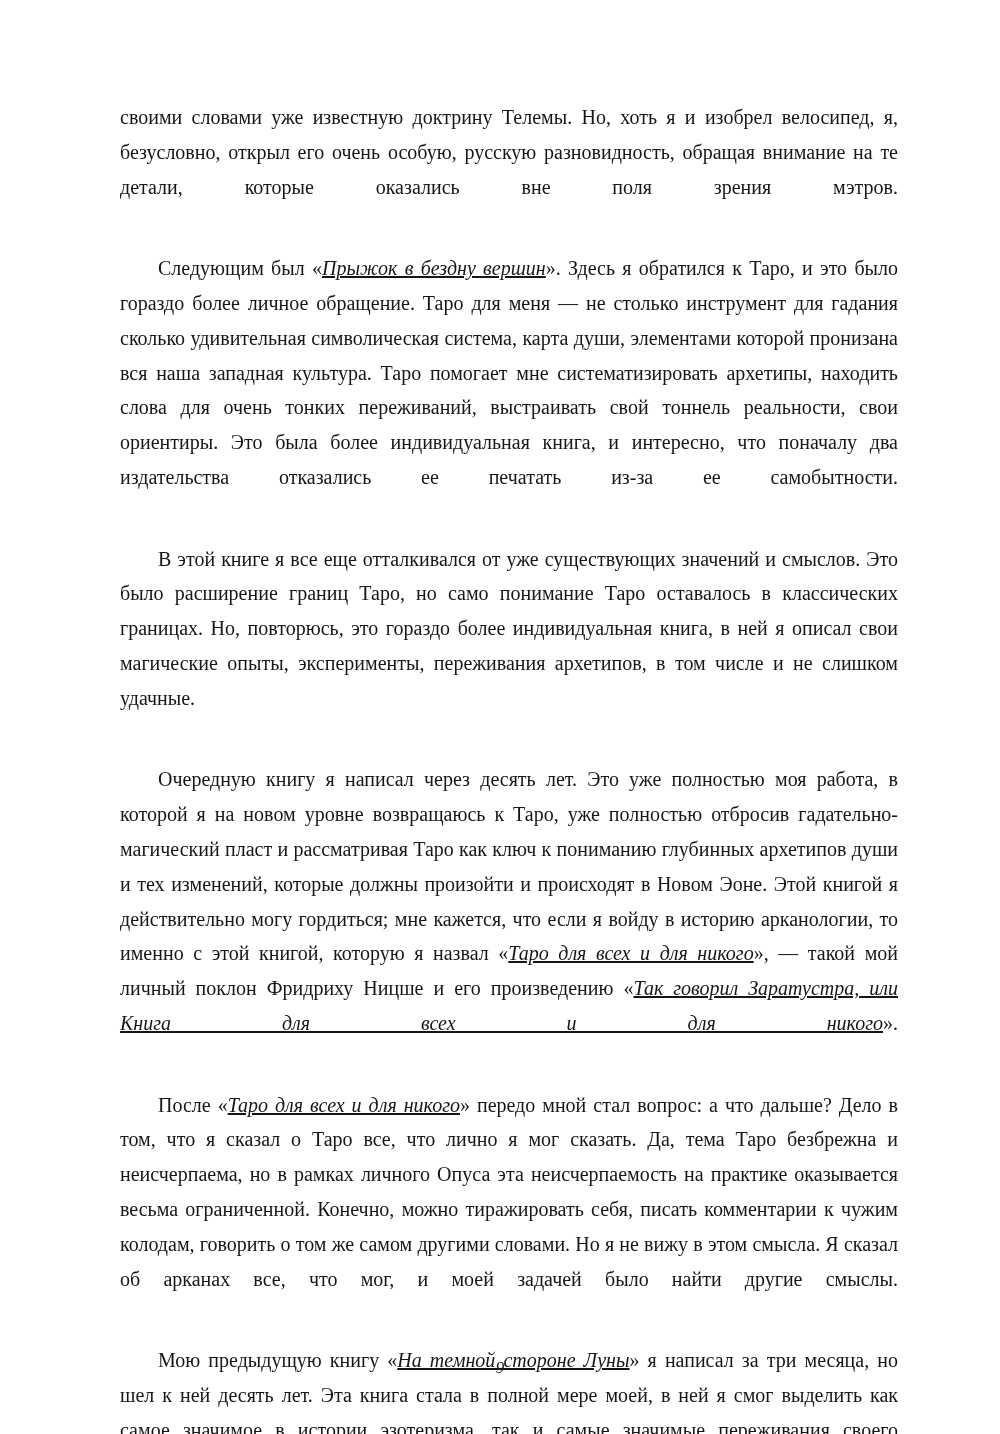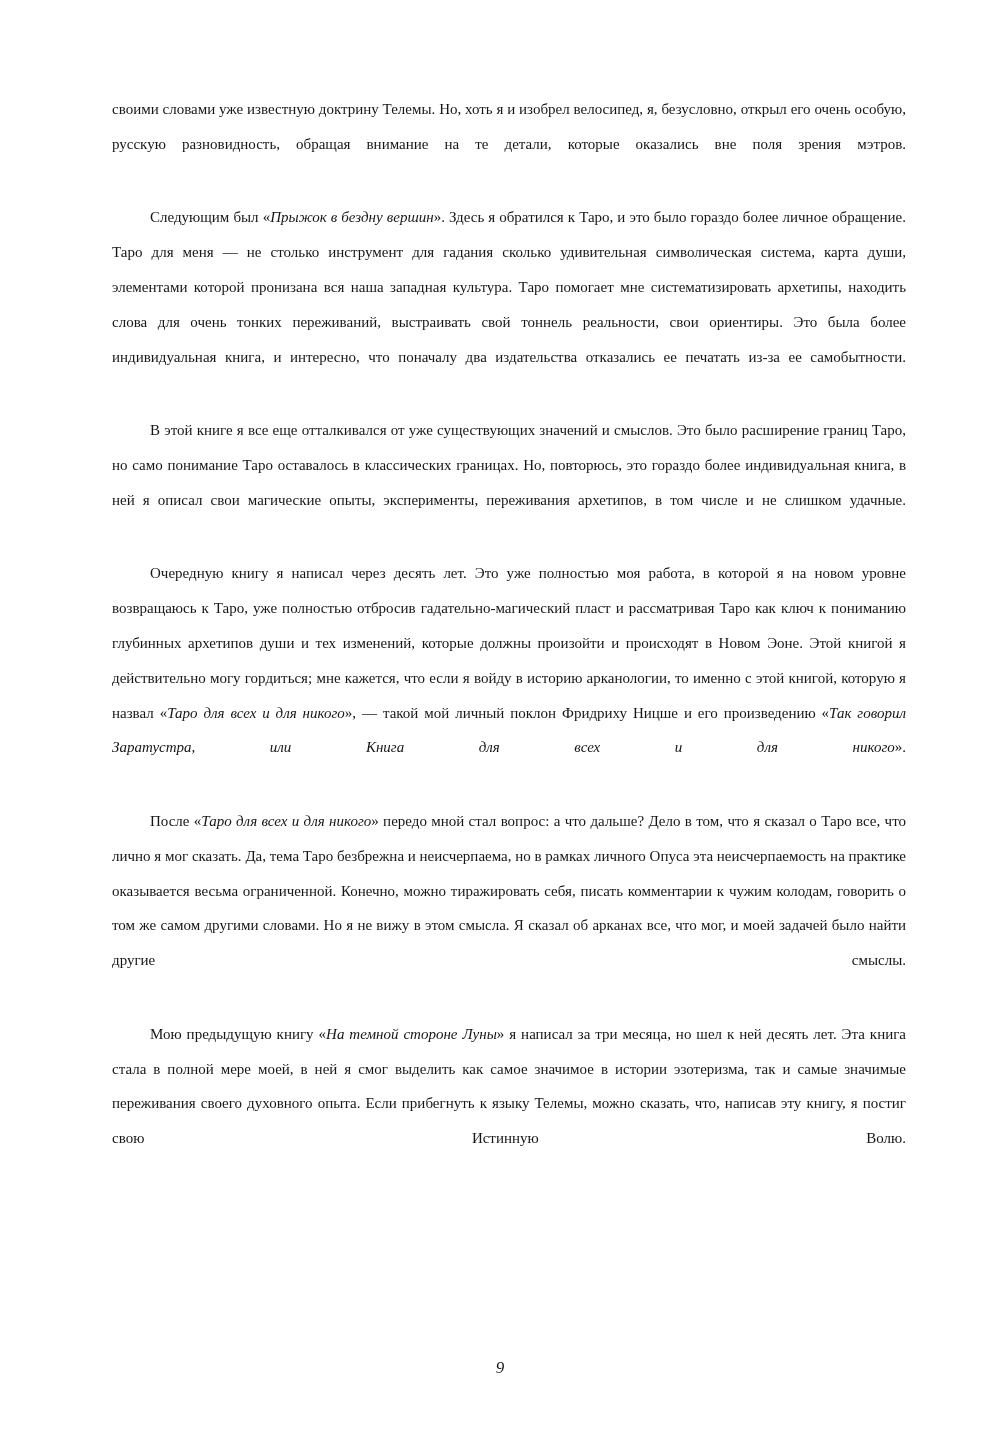--- a/index.html
+++ b/index.html
@@ -21,44 +21,45 @@
   }
 
   .text-column {
     position: absolute;
     left: 108px;
     top: 88px;
     width: 802px;
   }
 
   p.para {
-    margin: 4px;
+    margin: 12px;
     text-align: justify;
     text-justify: inter-word;
-    font-size: 15px;
+    font-size: 20px;
     line-height: 34.8px;
     text-indent: 38px;
     color: #161616;
     hyphens: none;
     -webkit-hyphens: none;
   }
 
   p.para.no-indent {
     text-indent: 0;
   }
 
   
   p.para:after {
     content: "";
     display: inline-block;
     width: 100%;
   }
 
   em.title {
     font-style: italic;
+    text-decoration: underline;
   }
 
   .page-number {
     position: absolute;
     left: 0;
     right: 0;
     top: 1358px;
     text-align: center;
     font-size: 17px;
     font-style: italic;

